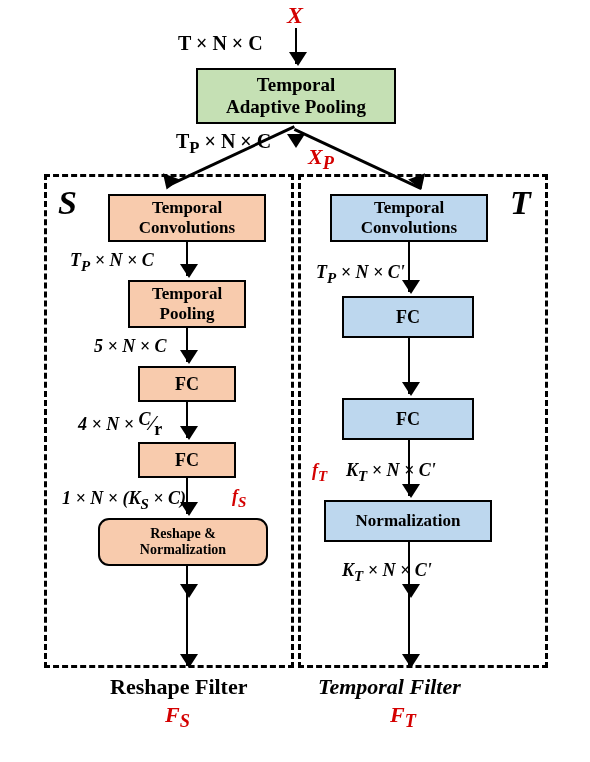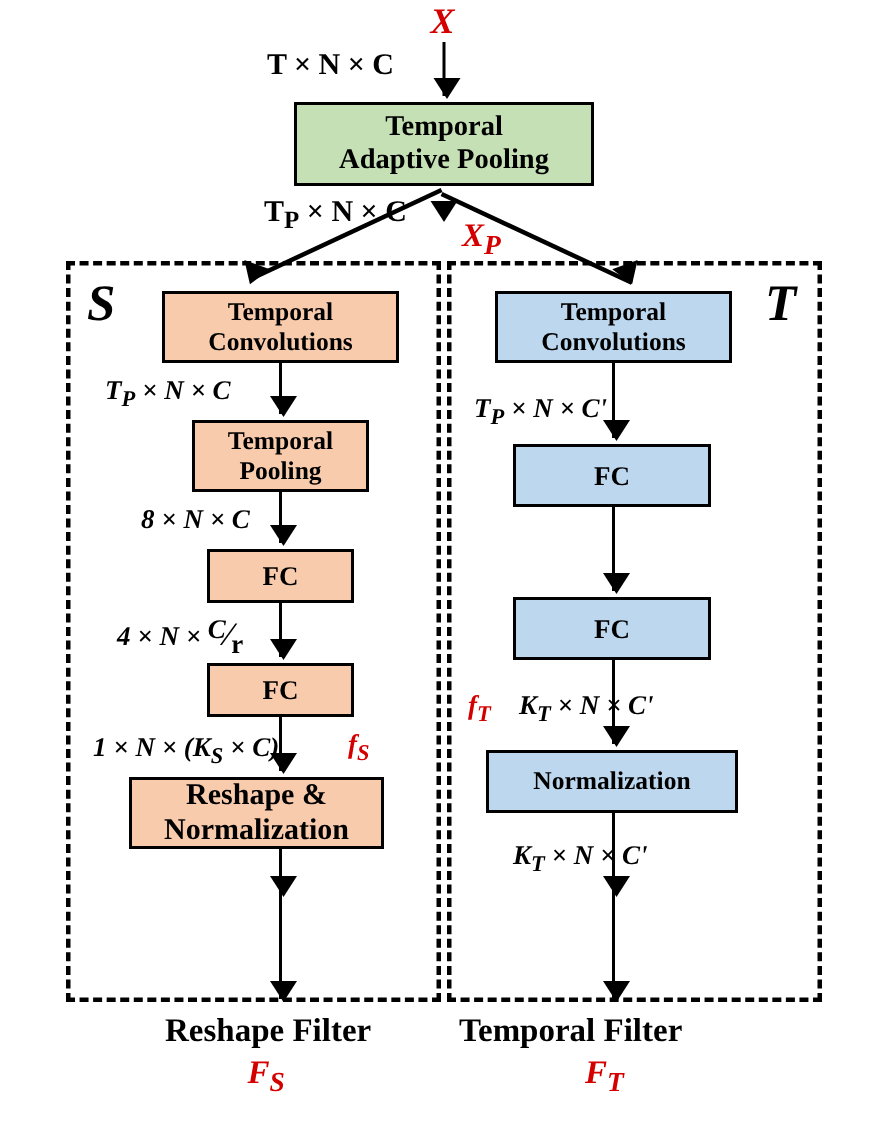--- a/index.html
+++ b/index.html
@@ -118,38 +118,38 @@
   <div class="abs block blk-orange" style="top:194px;left:108px;width:158px;height:48px;white-space:pre-line;font-size:17px;">Temporal
 Convolutions</div>
   <div class="arrow-down" style="left:186px;top:242px;height:34px;"></div>
   <div class="abs txt-black txt-dim-sm" style="top:250px;left:70px;">
     <span>T</span><sub>P</sub><span> × N × C</span>
   </div>
 
   <div class="abs block blk-orange" style="top:280px;left:128px;width:118px;height:48px;white-space:pre-line;font-size:17px;">Temporal
 Pooling</div>
   <div class="arrow-down" style="left:186px;top:328px;height:34px;"></div>
-  <div class="abs txt-black txt-dim-sm" style="top:336px;left:94px;">8 × N × C</div>
+  <div class="abs txt-black txt-dim-sm" style="top:336px;left:94px;">5 × N × C</div>
 
   <div class="abs block blk-orange" style="top:366px;left:138px;width:98px;height:36px;font-size:18px;">FC</div>
   <div class="arrow-down" style="left:186px;top:402px;height:36px;"></div>
   <div class="abs txt-black txt-dim-sm" style="top:410px;left:78px;">
     <span>4 × N × </span><span style="position:relative;top:-5px;">C</span><span style="font-size:22px;">⁄</span><span style="position:relative;top:5px;font-style:normal;">r</span>
   </div>
 
   <div class="abs block blk-orange" style="top:442px;left:138px;width:98px;height:36px;font-size:18px;">FC</div>
   <div class="arrow-down" style="left:186px;top:478px;height:36px;"></div>
   <div class="abs txt-black txt-dim-sm" style="top:488px;left:62px;">
     <span>1 × N × (K</span><sub>S</sub><span> × C)</span>
   </div>
   <div class="abs txt-red txt-dim-sm" style="top:486px;left:232px;">
     <span>f</span><sub>S</sub>
   </div>
 
-  <div class="abs block blk-orange" style="top:518px;left:86px;width:170px;height:48px;white-space:pre-line;font-size:20px;">Reshape &amp;
+  <div class="abs block blk-orange" style="top:518px;left:98px;width:170px;height:48px;white-space:pre-line;font-size:14px;border-radius:11px;">Reshape &amp;
 Normalization</div>
   <div class="arrow-down" style="left:186px;top:566px;height:30px;"></div>
 
   <div class="branch-box" style="left:298px;top:174px;width:250px;height:494px;"></div>
   <div class="abs branch-letter" style="left:510px;top:184px;">T</div>
 
   <div class="abs block blk-blue" style="top:194px;left:330px;width:158px;height:48px;white-space:pre-line;font-size:17px;">Temporal
 Convolutions</div>
   <div class="arrow-down" style="left:408px;top:242px;height:50px;"></div>
   <div class="abs txt-black txt-dim-sm" style="top:262px;left:316px;">
@@ -175,18 +175,18 @@
   </div>
 
   <div class="arrow-down" style="left:186px;top:596px;height:70px;"></div>
   <div class="arrow-down" style="left:408px;top:596px;height:70px;"></div>
 
   <div class="abs txt-black txt-final" style="top:674px;left:110px;">Reshape Filter</div>
   <div class="abs txt-red txt-var" style="top:702px;left:165px;">
     <span>F</span><sub>S</sub>
   </div>
 
-  <div class="abs txt-black txt-final" style="top:674px;left:306px;">Temporal Filter</div>
+  <div class="abs txt-black txt-final" style="top:674px;left:318px;font-style:italic;">Temporal Filter</div>
   <div class="abs txt-red txt-var" style="top:702px;left:390px;">
     <span>F</span><sub>T</sub>
   </div>
 
 </div>
 
 </body></html>

